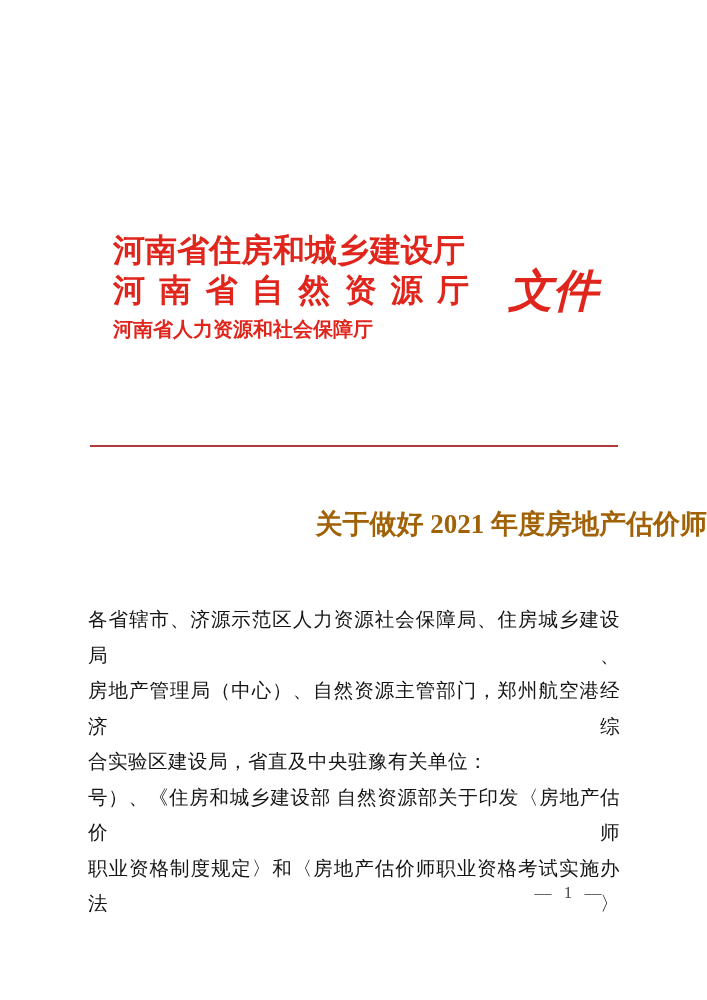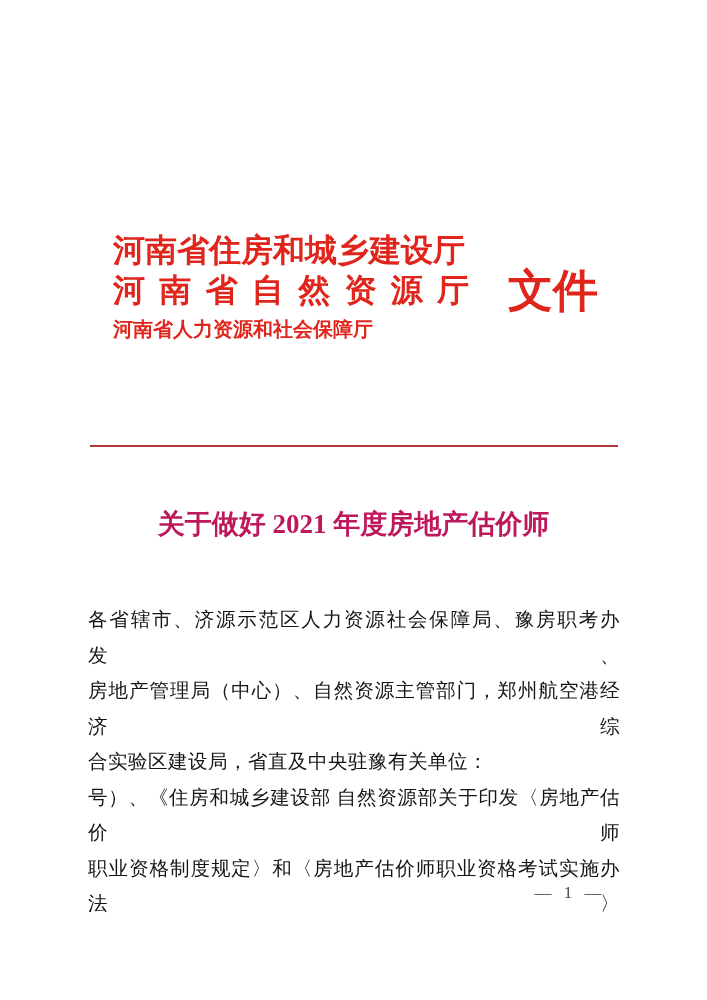--- a/index.html
+++ b/index.html
@@ -37,20 +37,21 @@
   .dept3 { top: 309px; font-size: 20px; }
   .doc-type {
     position: absolute;
     left: 508px;
     top: 259px;
     font-size: 45px;
     font-weight: bold;
     color: var(--accent-red, #e0251c);
     line-height: 1;
     white-space: nowrap;
+    font-style: italic;
   }
   
   .doc-number {
     position: absolute;
     left: 0;
     top: 397px;
     width: 707px;
     text-align: center;
     font-size: 19px;
     letter-spacing: 2.5px;
@@ -63,24 +64,24 @@
     top: 435px;
     width: 528px;
     height: 2px;
     background: var(--rule-red, #b03a3a);
   }
   
   .title-line {
     position: absolute;
     left: 0;
     width: 707px;
-    text-align: center;
+    text-align: right;
     font-size: 27px;
     font-weight: bold;
-    color: #be185d;
+    color: #a16207;
     line-height: 1;
     white-space: nowrap;
   }
   .title1 { top: 501px; }
   .title2 { top: 543px; }
   
   .body-block {
     position: absolute;
     left: 88px;
     top: 592px;
@@ -123,21 +124,21 @@
 
   <div class="doc-type">文件</div>
 
 
   <div class="red-rule"></div>
 
   <div class="title-line title1">关于做好 2021 年度房地产估价师</div>
 
 
   <div class="body-block">
-    <div class="bline">各省辖市、济源示范区人力资源社会保障局、豫房职考办发、</div>
+    <div class="bline">各省辖市、济源示范区人力资源社会保障局、住房城乡建设局、</div>
     <div class="bline">房地产管理局（中心）、自然资源主管部门，郑州航空港经济综</div>
     <div class="bline plain">合实验区建设局，省直及中央驻豫有关单位：</div>
     <div class="bline">号）、《住房和城乡建设部 自然资源部关于印发〈房地产估价师</div>
     <div class="bline">职业资格制度规定〉和〈房地产估价师职业资格考试实施办法〉</div>
 
   </div>
 
   <div class="page-num">— 1 —</div>
 
 </div>

